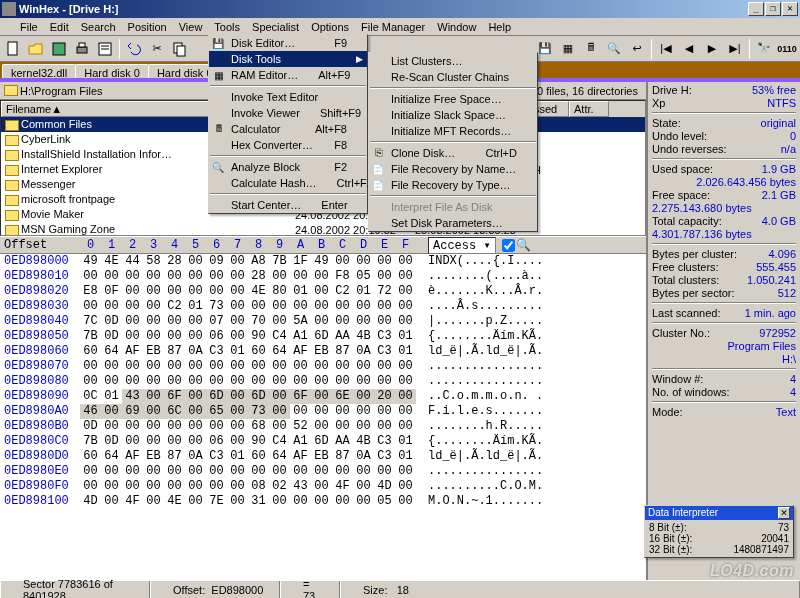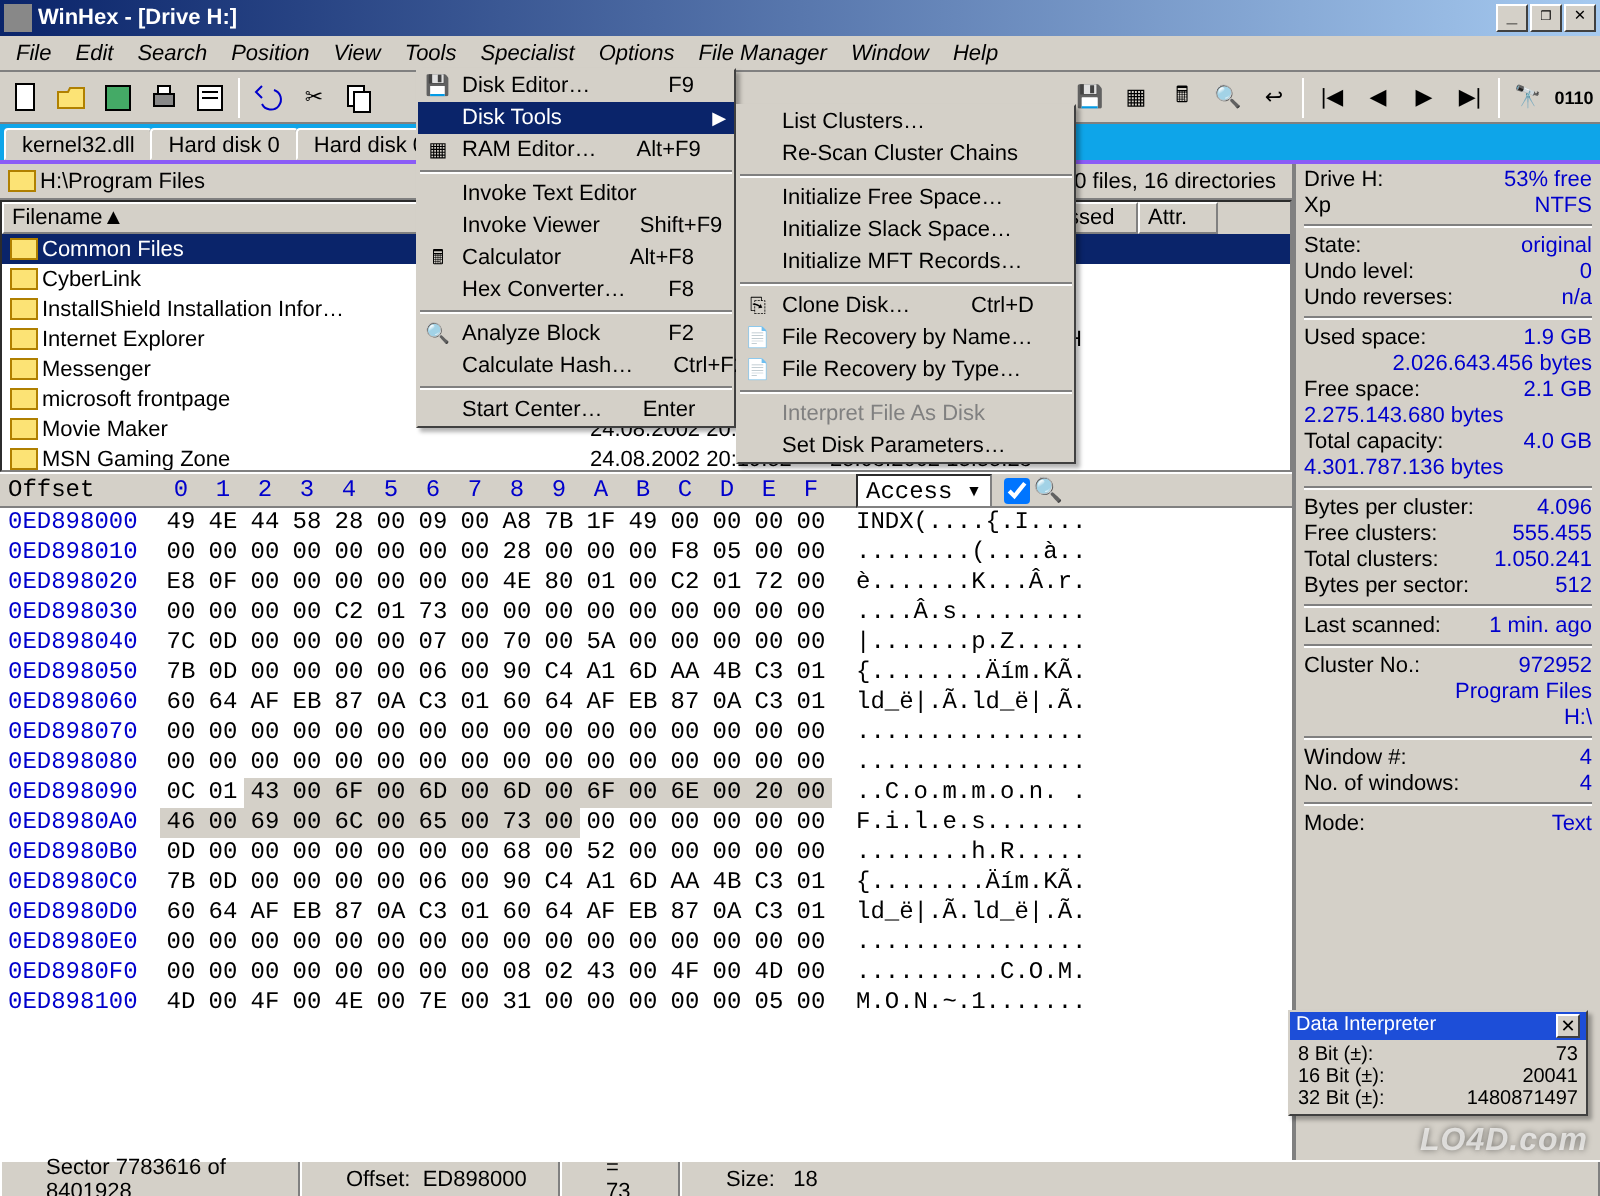--- a/index.html
+++ b/index.html
@@ -23,37 +23,36 @@
 .titlebar .icon { width: 14px; height: 14px; background: #888; margin-right: 3px; }
 .titlebar .title { font-weight: bold; flex: 1; }
 .titlebar .winbtn {
   width: 16px; height: 14px; background: #d4d0c8;
   border: 1px solid; border-color: #fff #404040 #404040 #fff;
   margin-left: 1px; font-size: 9px; text-align: center; line-height: 11px;
   color: black; font-family: "Marlett", monospace;
 }
 .menubar {
   background: #d4d0c8;
-  height: 18px; display: flex; align-items: center; padding: 0 2px;
+  height: 18px; display: flex; align-items: center; padding: 0 14px;
   border-bottom: 1px solid #808080;
-  font-style: italic;
 }
 .menubar span { padding: 2px 6px; cursor: default; }
 .toolbar {
   background: #d4d0c8; height: 26px; display: flex; align-items: center;
   padding: 1px 2px; border-bottom: 1px solid #808080; gap: 1px;
 }
 .tb-btn {
   width: 22px; height: 22px; display: flex; align-items: center; justify-content: center;
   border: 1px solid transparent;
 }
 .tb-sep { width: 1px; height: 20px; background: #808080; margin: 0 2px; border-right: 1px solid #fff; }
 .tabs {
-  display: flex; height: 20px; background: #0ea5e9; padding: 2px 2px 0; gap: -1px;
-  border-bottom: 2px solid #8b5cf6;
+  display: flex; height: 20px; background: #a16207; padding: 2px 2px 0; gap: -1px;
+  border-bottom: 4px solid #8b5cf6;
 }
 .tab {
   padding: 2px 8px; background: #d4d0c8;
   border: 1px solid; border-color: #fff #808080 #d4d0c8 #fff;
   border-radius: 2px 2px 0 0; margin-right: -1px; font-size: 11px;
 }
 .tab.active { background: #d4d0c8; border-bottom-color: #d4d0c8; z-index: 1; }
 .main { display: flex; height: calc(100% - 18px - 18px - 26px - 20px - 18px); }
 .left { flex: 1; display: flex; flex-direction: column; border-right: 2px solid #808080; min-width: 0; }
 .right {

